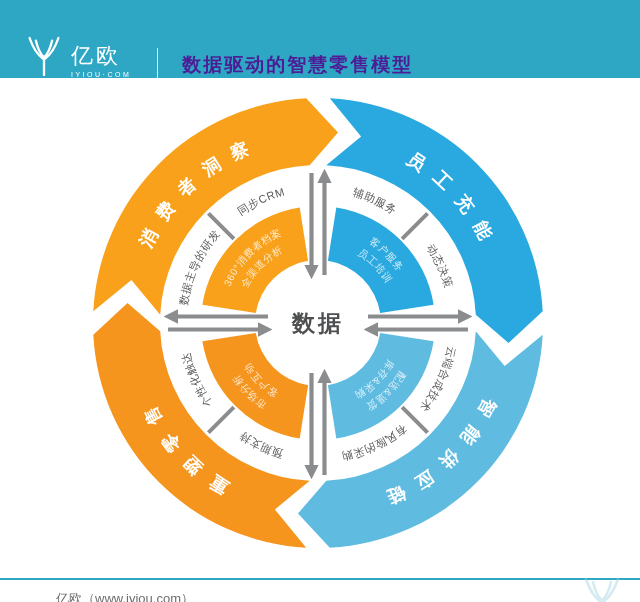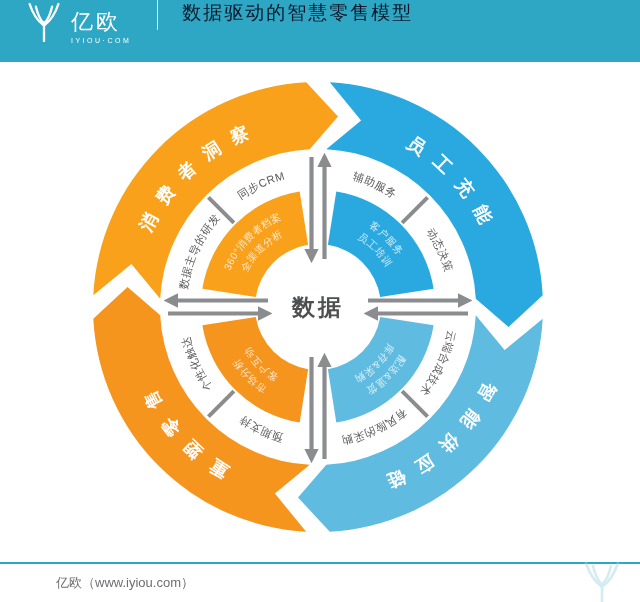--- a/index.html
+++ b/index.html
@@ -1,28 +1,28 @@
 <!DOCTYPE html>
 <html><head>
 <meta charset="utf-8">
 <style>
   html,body{margin:0;padding:0;}
   body{
     width:640px;height:602px;overflow:hidden;background:#fff;
     font-family:"Liberation Sans","DejaVu Sans",sans-serif;
   }
   .header{
-    height:62px;background:#2EA7C5;display:flex;align-items:flex-start;
+    height:78px;background:#2EA7C5;display:flex;align-items:flex-end;
   }
   .logo{display:flex;align-items:flex-end;padding-left:26px;}
   .logo-mark{display:block;margin-right:9px;}
   .logo-text{color:#fff;font-size:22px;line-height:22px;letter-spacing:3px;}
   .logo-sub{color:#fff;font-size:7px;letter-spacing:2.5px;margin-top:4px;}
   .header-divider{width:1px;height:30px;background:rgba(255,255,255,.85);margin:0 24px 0 26px;}
-  .header-title{color:#0f172a;font-size:19px;font-weight:normal;letter-spacing:2px;}
+  .header-title{color:#4c1d95;font-size:19px;font-weight:bold;letter-spacing:2px;}
   main{height:500px;position:relative;background:#fff;}
   #wheel{display:block;}
   #wheel text{font-family:"Liberation Sans","DejaVu Sans",sans-serif;}
   .footer{
     height:40px;box-sizing:border-box;border-top:2px solid #2EA7C5;
     display:flex;align-items:center;justify-content:space-between;
     padding:0 12px;color:#6D6E71;font-size:13px;position:relative;
   }
   .footer-credit{position:relative;z-index:1;padding-right:6px;margin-left:44px;}
   .footer-watermark{position:absolute;right:18px;top:-4px;z-index:0;opacity:.45;}

